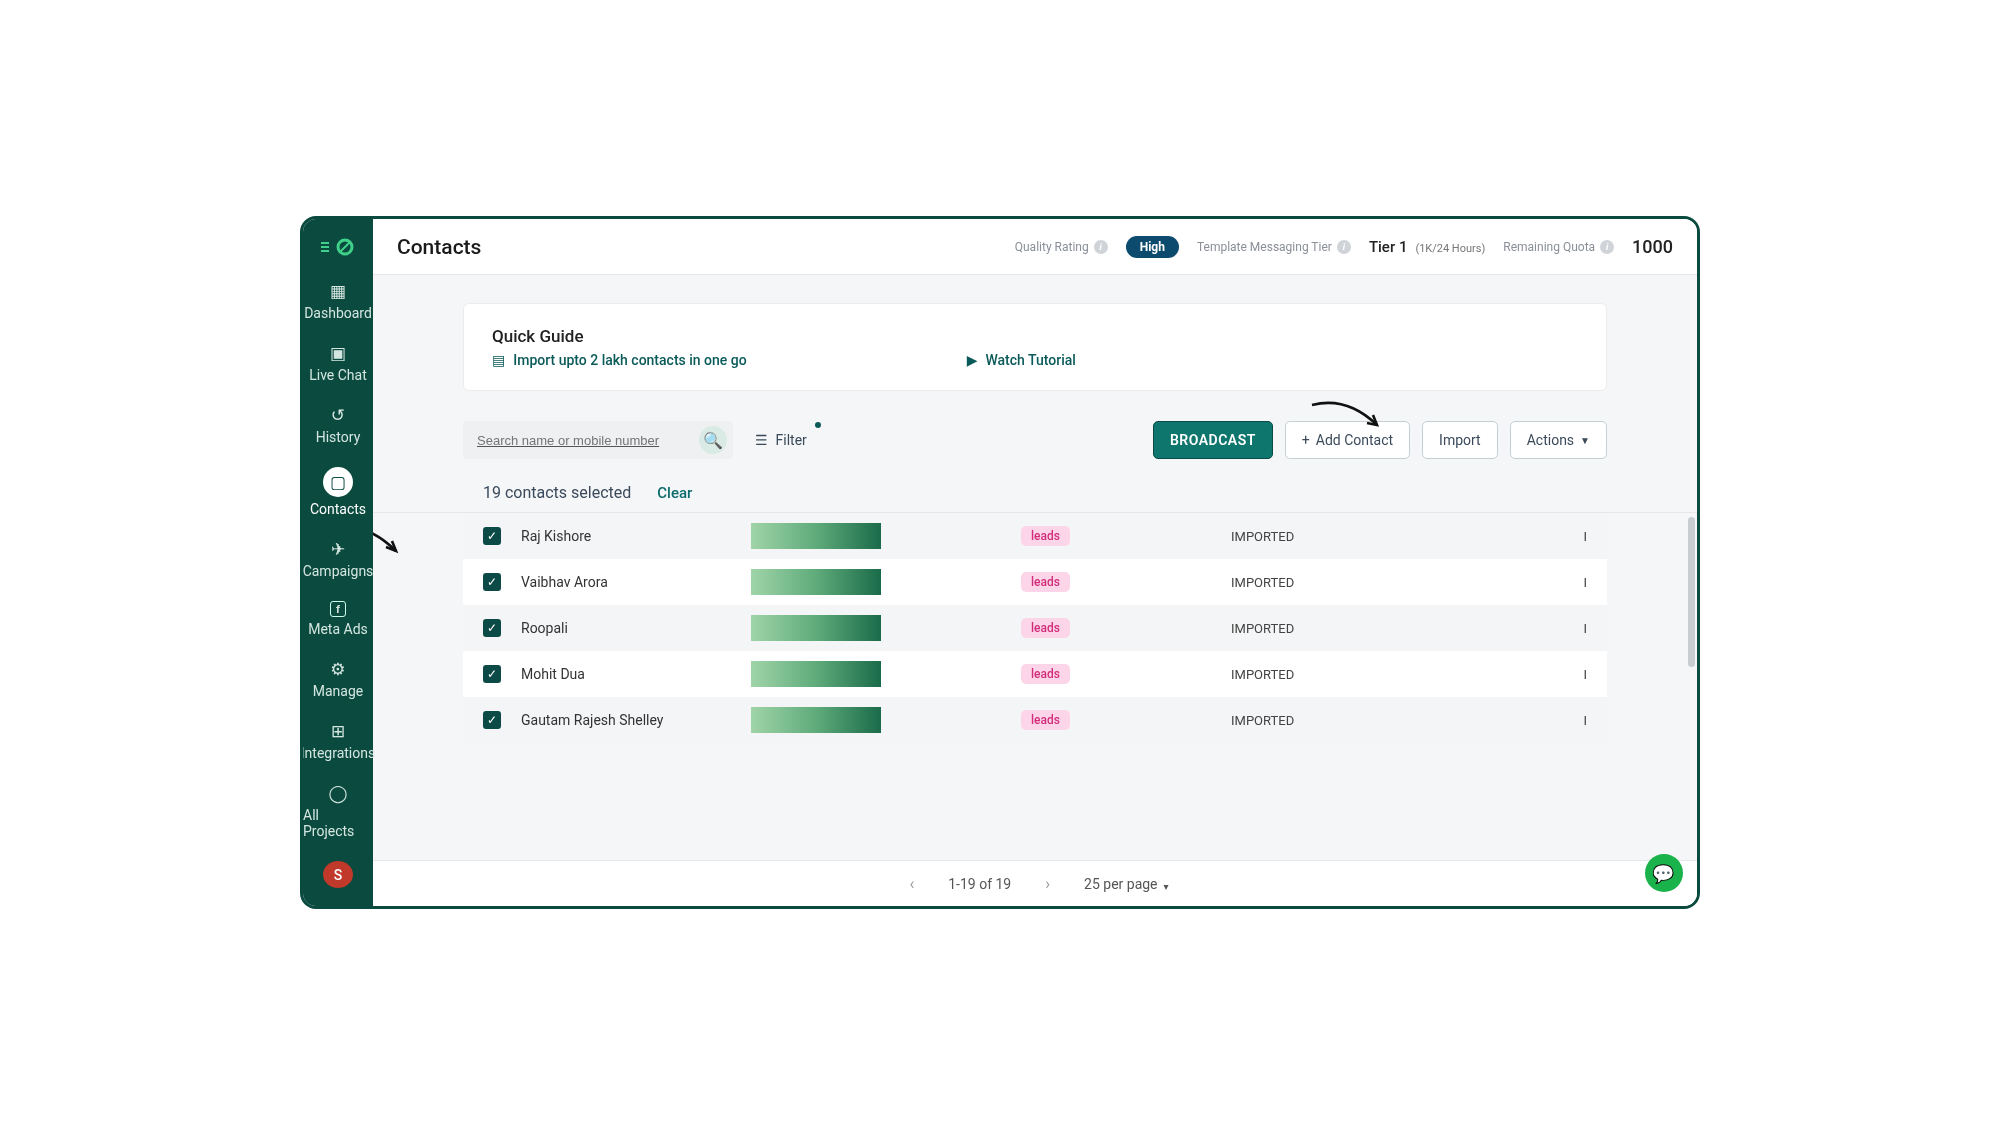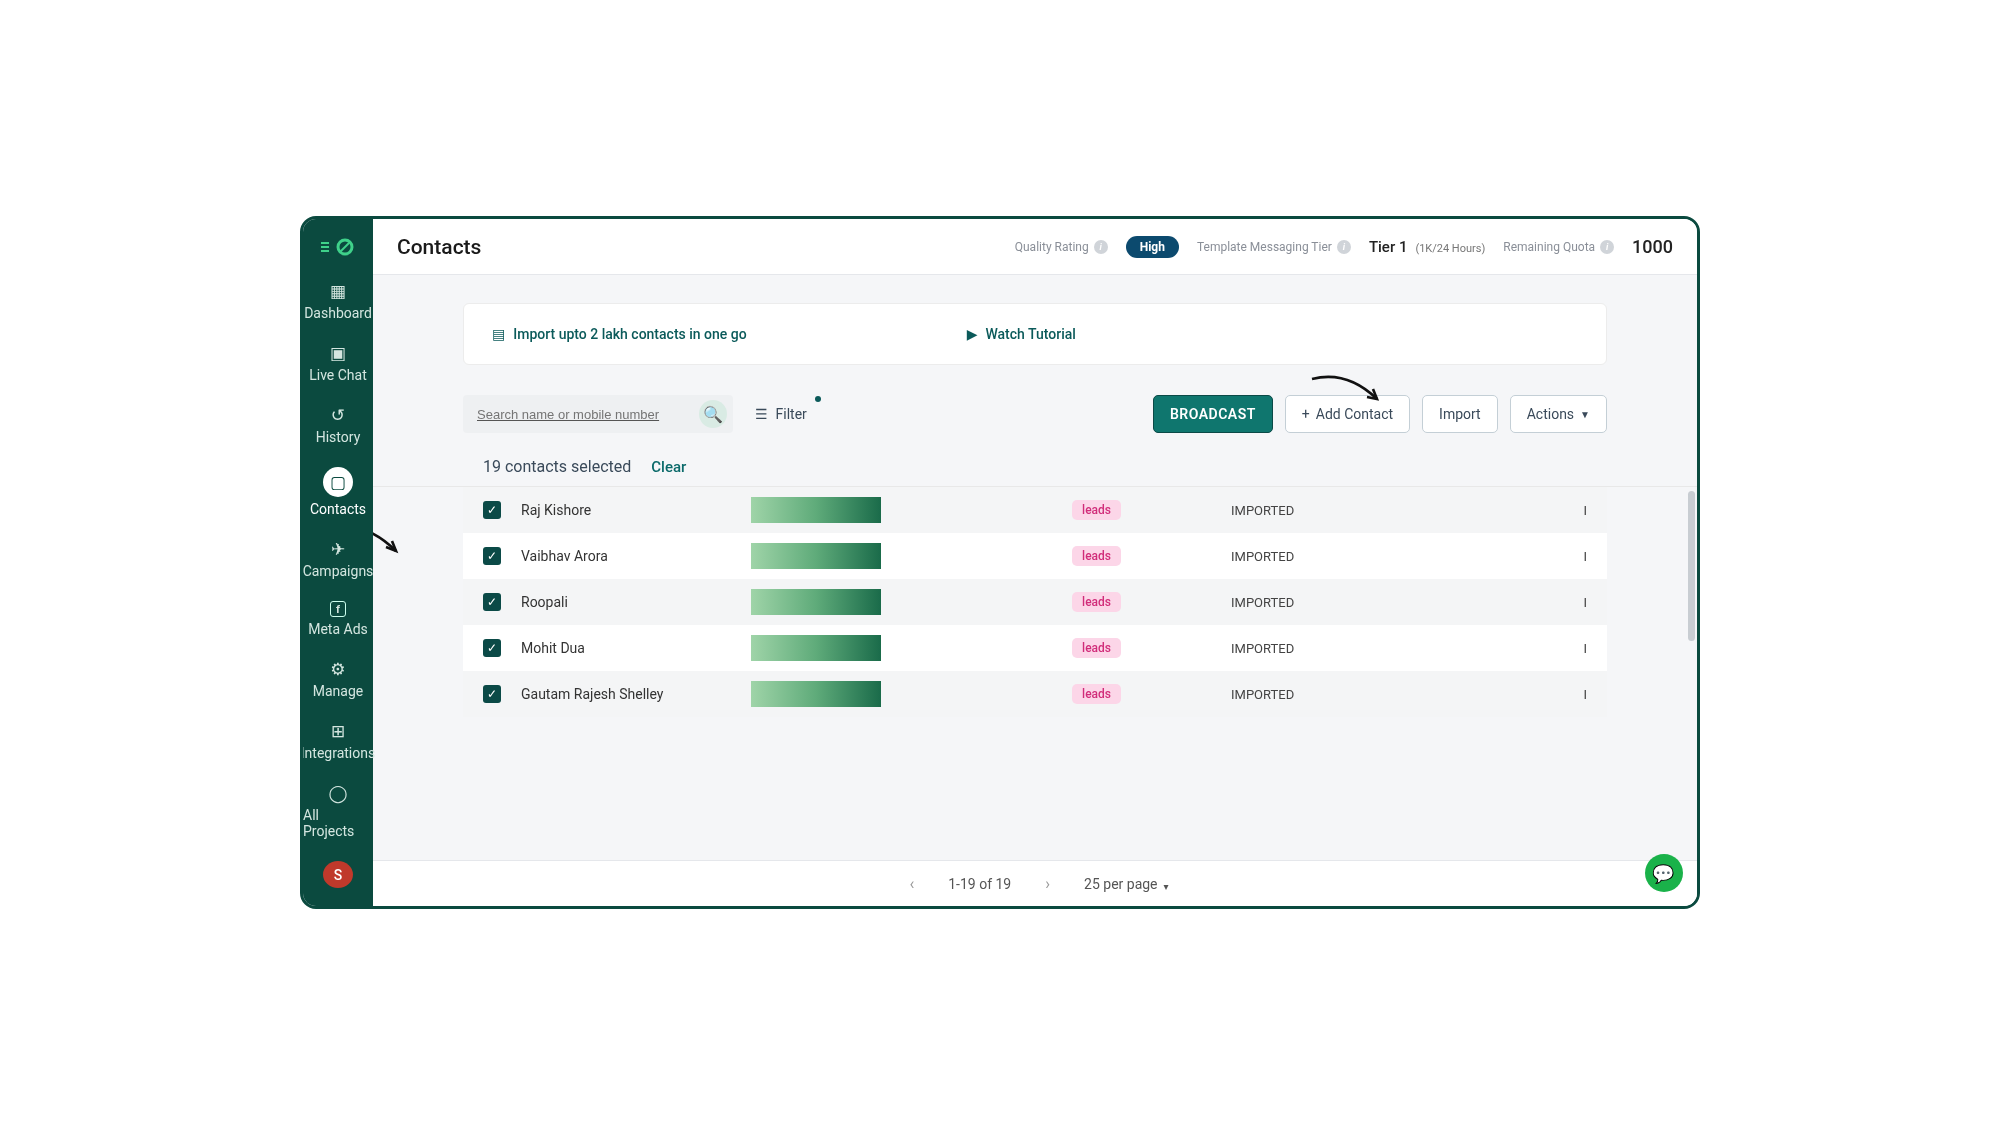--- a/index.html
+++ b/index.html
@@ -34,32 +34,32 @@
 .search-btn { width: 28px; height: 28px; border-radius: 50%; background: #d9ebe4; display: flex; align-items: center; justify-content: center; color: #0b5a5a; cursor: pointer; }
 .filter-btn { display: flex; align-items: center; gap: 8px; color: #3a4a5a; font-size: 14px; cursor: pointer; padding: 6px 10px; position: relative; }
 .filter-btn .dot { width: 6px; height: 6px; border-radius: 50%; background: #0b5a5a; position: absolute; top: -4px; right: -4px; }
 .spacer { flex: 1; }
 .btn { height: 38px; padding: 0 16px; border-radius: 5px; font-size: 14px; display: flex; align-items: center; gap: 6px; cursor: pointer; border: 1px solid #c4cfd6; background: #fff; color: #3a4a5a; }
 .btn.primary { background: #0f766e; color: #fff; border-color: #0b4a47; font-weight: 600; letter-spacing: 0.5px; }
 .btn .chev { font-size: 10px; }
 .arrow-svg { position: absolute; pointer-events: none; }
 .arrow1 { top: 248px; left: -55px; width: 90px; height: 40px; }
 .arrow2 { top: -22px; right: 220px; width: 80px; height: 36px; }
-.sel-row { display: flex; align-items: center; gap: 20px; margin-bottom: 10px; padding-left: 20px; }
+.sel-row { display: flex; align-items: center; gap: 26px; margin-bottom: 10px; padding-left: 20px; }
 .sel-count { font-size: 16px; color: #3a4a5a; }
 .clear-btn { color: #0b6a6a; font-size: 15px; cursor: pointer; font-weight: 500; }
 .table-wrap { flex: 1; overflow: hidden; position: relative; border-top: 1px solid #e8e8e8; margin-left: -90px; margin-right: -90px; padding-left: 90px; padding-right: 90px; }
 .table-inner { height: 100%; overflow-y: auto; }
 .row { display: flex; align-items: center; height: 46px; padding: 0 20px; gap: 20px; }
 .row:nth-child(odd) { background: #f4f5f6; }
 .row:nth-child(even) { background: #fff; }
 .chk { width: 18px; height: 18px; background: #0b4a47; border-radius: 3px; display: flex; align-items: center; justify-content: center; color: #fff; font-size: 12px; cursor: pointer; flex-shrink: 0; }
 .c-name { width: 210px; font-size: 14px; color: #333; }
 .c-ph { width: 130px; height: 26px; background: linear-gradient(90deg, #9fd4a8 0%, #5fab7a 50%, #1a6b4a 100%); }
-.c-tag-wrap { width: 220px; display: flex; justify-content: flex-end; padding-left: 120px; }
+.c-tag-wrap { width: 220px; display: flex; justify-content: flex-start; padding-left: 120px; }
 .c-tag { background: #fcd6e8; color: #d12d7a; font-size: 12px; padding: 3px 10px; border-radius: 5px; font-weight: 500; }
 .c-status { width: 200px; font-size: 13px; color: #444; padding-left: 90px; }
 .c-extra { flex: 1; text-align: right; font-size: 13px; color: #444; overflow: hidden; }
 .scrollbar-fake { position: absolute; right: 2px; top: 4px; width: 7px; height: 150px; background: #c8cdd2; border-radius: 4px; }
 .pager { background: #fff; border-top: 1px solid #e5e7eb; height: 46px; display: flex; align-items: center; justify-content: center; gap: 26px; font-size: 14px; color: #555; }
 .pager .nav-btn { cursor: pointer; color: #999; font-size: 16px; padding: 4px 8px; }
 .pager .pp { display: flex; align-items: flex-end; gap: 6px; cursor: pointer; }
 .fab { position: absolute; bottom: 14px; right: 14px; width: 38px; height: 38px; border-radius: 50%; background: #1ab24a; color: #fff; display: flex; align-items: center; justify-content: center; cursor: pointer; font-size: 18px; }
 svg.arr path { fill: none; stroke: #111; stroke-width: 2.6; }
 </style>
@@ -140,20 +140,21 @@
     </div>
 
     <div class="content">
 
       <svg class="arrow-svg arrow1 arr" viewBox="0 0 90 40">
           <path d="M5 5 Q45 -5 78 28"></path>
           <path d="M68 24 L78 28 L74 18" fill="#111"></path>
         </svg>
 
       <div class="quick-guide">
+        <div class="qg-title">Quick Guide</div>
         <div class="qg-links">
           <div class="qg-link">
               <span>▤</span>
               <span>Import upto 2 lakh contacts in one go</span>
             </div>
           <div class="qg-link">
               <span>▶</span>
               <span>Watch Tutorial</span>
             </div>
         </div>

